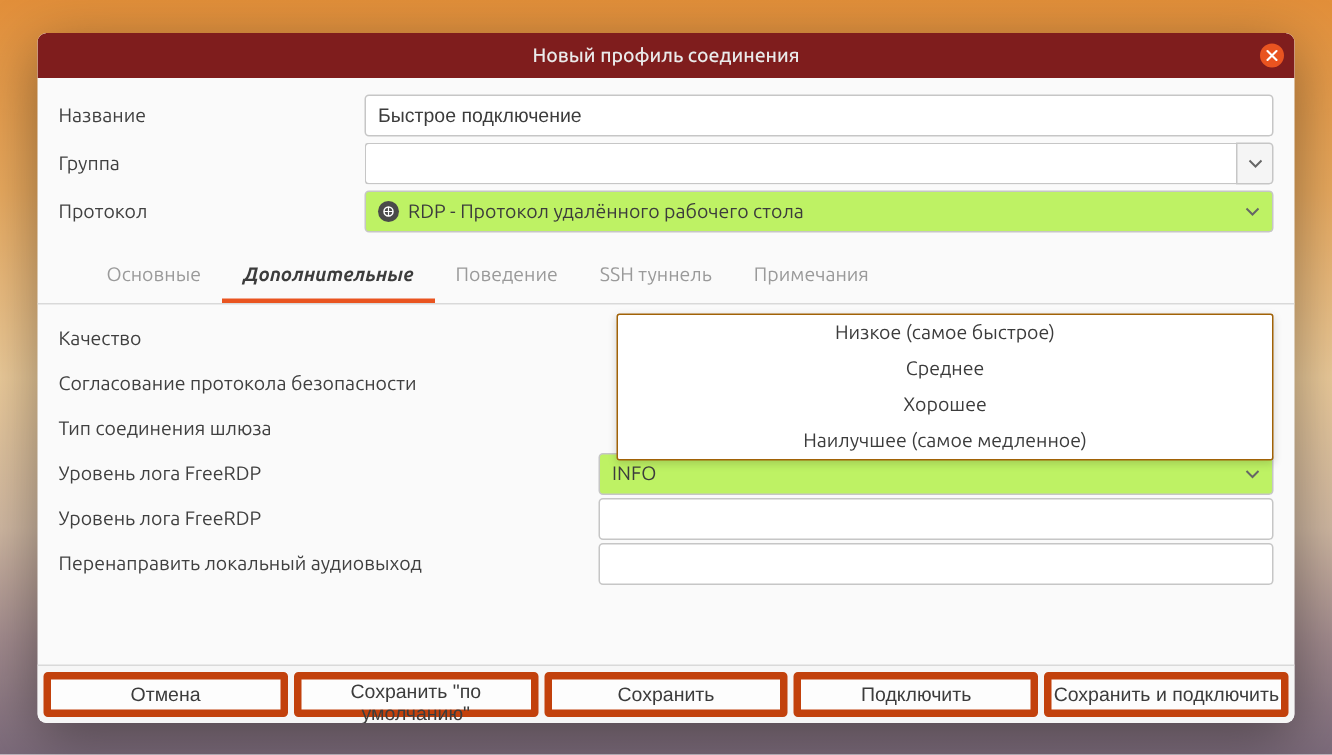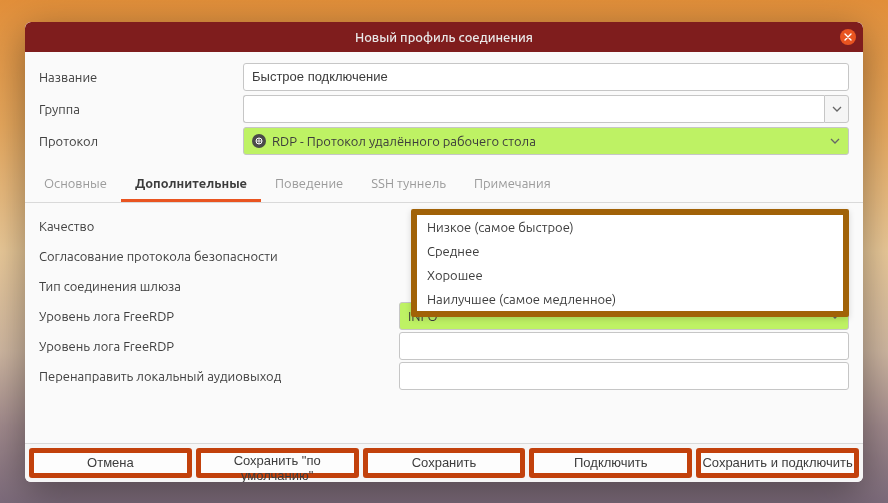--- a/index.html
+++ b/index.html
@@ -44,39 +44,40 @@
   .combo-btn {
     width: 26px; height: 28px; border:1px solid #c6c6c6; border-left:1px solid #c6c6c6;
     border-radius: 0 3px 3px 0; background:#f5f5f5; display:flex;align-items:center;justify-content:center;cursor:pointer;
   }
   .select { display:flex; align-items:center; justify-content:space-between; cursor:pointer; background:#bef264;}
   .select .sel-left { display:flex; align-items:center; gap:6px; }
   .proto-icon { width:14px;height:14px;border-radius:50%;background:#4a4a4a;display:inline-flex;align-items:center;justify-content:center;}
   .proto-icon svg{width:8px;height:8px;}
   .chev { width:10px;height:10px; }
   .tabs {
-    display:flex; gap: 0; padding: 0 5px; border-bottom:1px solid #d9d9d9;
+    display:flex; gap: 0; padding: 0 32px; border-bottom:1px solid #d9d9d9;
     margin-top: 2px;
   }
   .tab {
     padding: 8px 14px 9px 14px; font-size: 13px; color:#9a9a9a; cursor:pointer;
     border-bottom: 3px solid transparent; font-weight:400;
   }
-  .tab.active { color:#3c3c3c; font-weight:600; border-bottom:3px solid #e95420; }
+  .tab.active { color:#3c3c3c; font-weight:600; border-bottom:3px solid #e95420;font-style:italic; }
   .panel {
     flex:1; overflow:hidden; padding: 8px 14px 0 14px; position:relative;
   }
   .panel-row { display:flex; align-items:center; height:30px; }
   .panel-row .row-label { width: 360px; }
   .panel-row .row-field { flex:1; }
   .dropdown-open {
     position:absolute; left: 386px; right: 14px; top: 6px;
-    background:#fff; border:6px solid #a16207; border-radius:2px;
+    background:#fff; border:1px solid #a16207; border-radius:2px;
     box-shadow: 0 2px 6px rgba(0,0,0,0.15);
     z-index:5;
+    text-align:center;
   }
   .dropdown-open .opt { padding: 5px 10px; font-size:13px; color:#3c3c3c; cursor:pointer;}
   .footer {
     display:flex; gap:4px; padding: 4px; border-top:1px solid #d9d9d9; background:#f6f6f6;
   }
   .footer button {
     flex:1; height:30px; border:5px solid #c2410c; background:#fdfdfd; border-radius:3px;
     font-size:13px; color:#3c3c3c; cursor:pointer;
   }
 </style>

